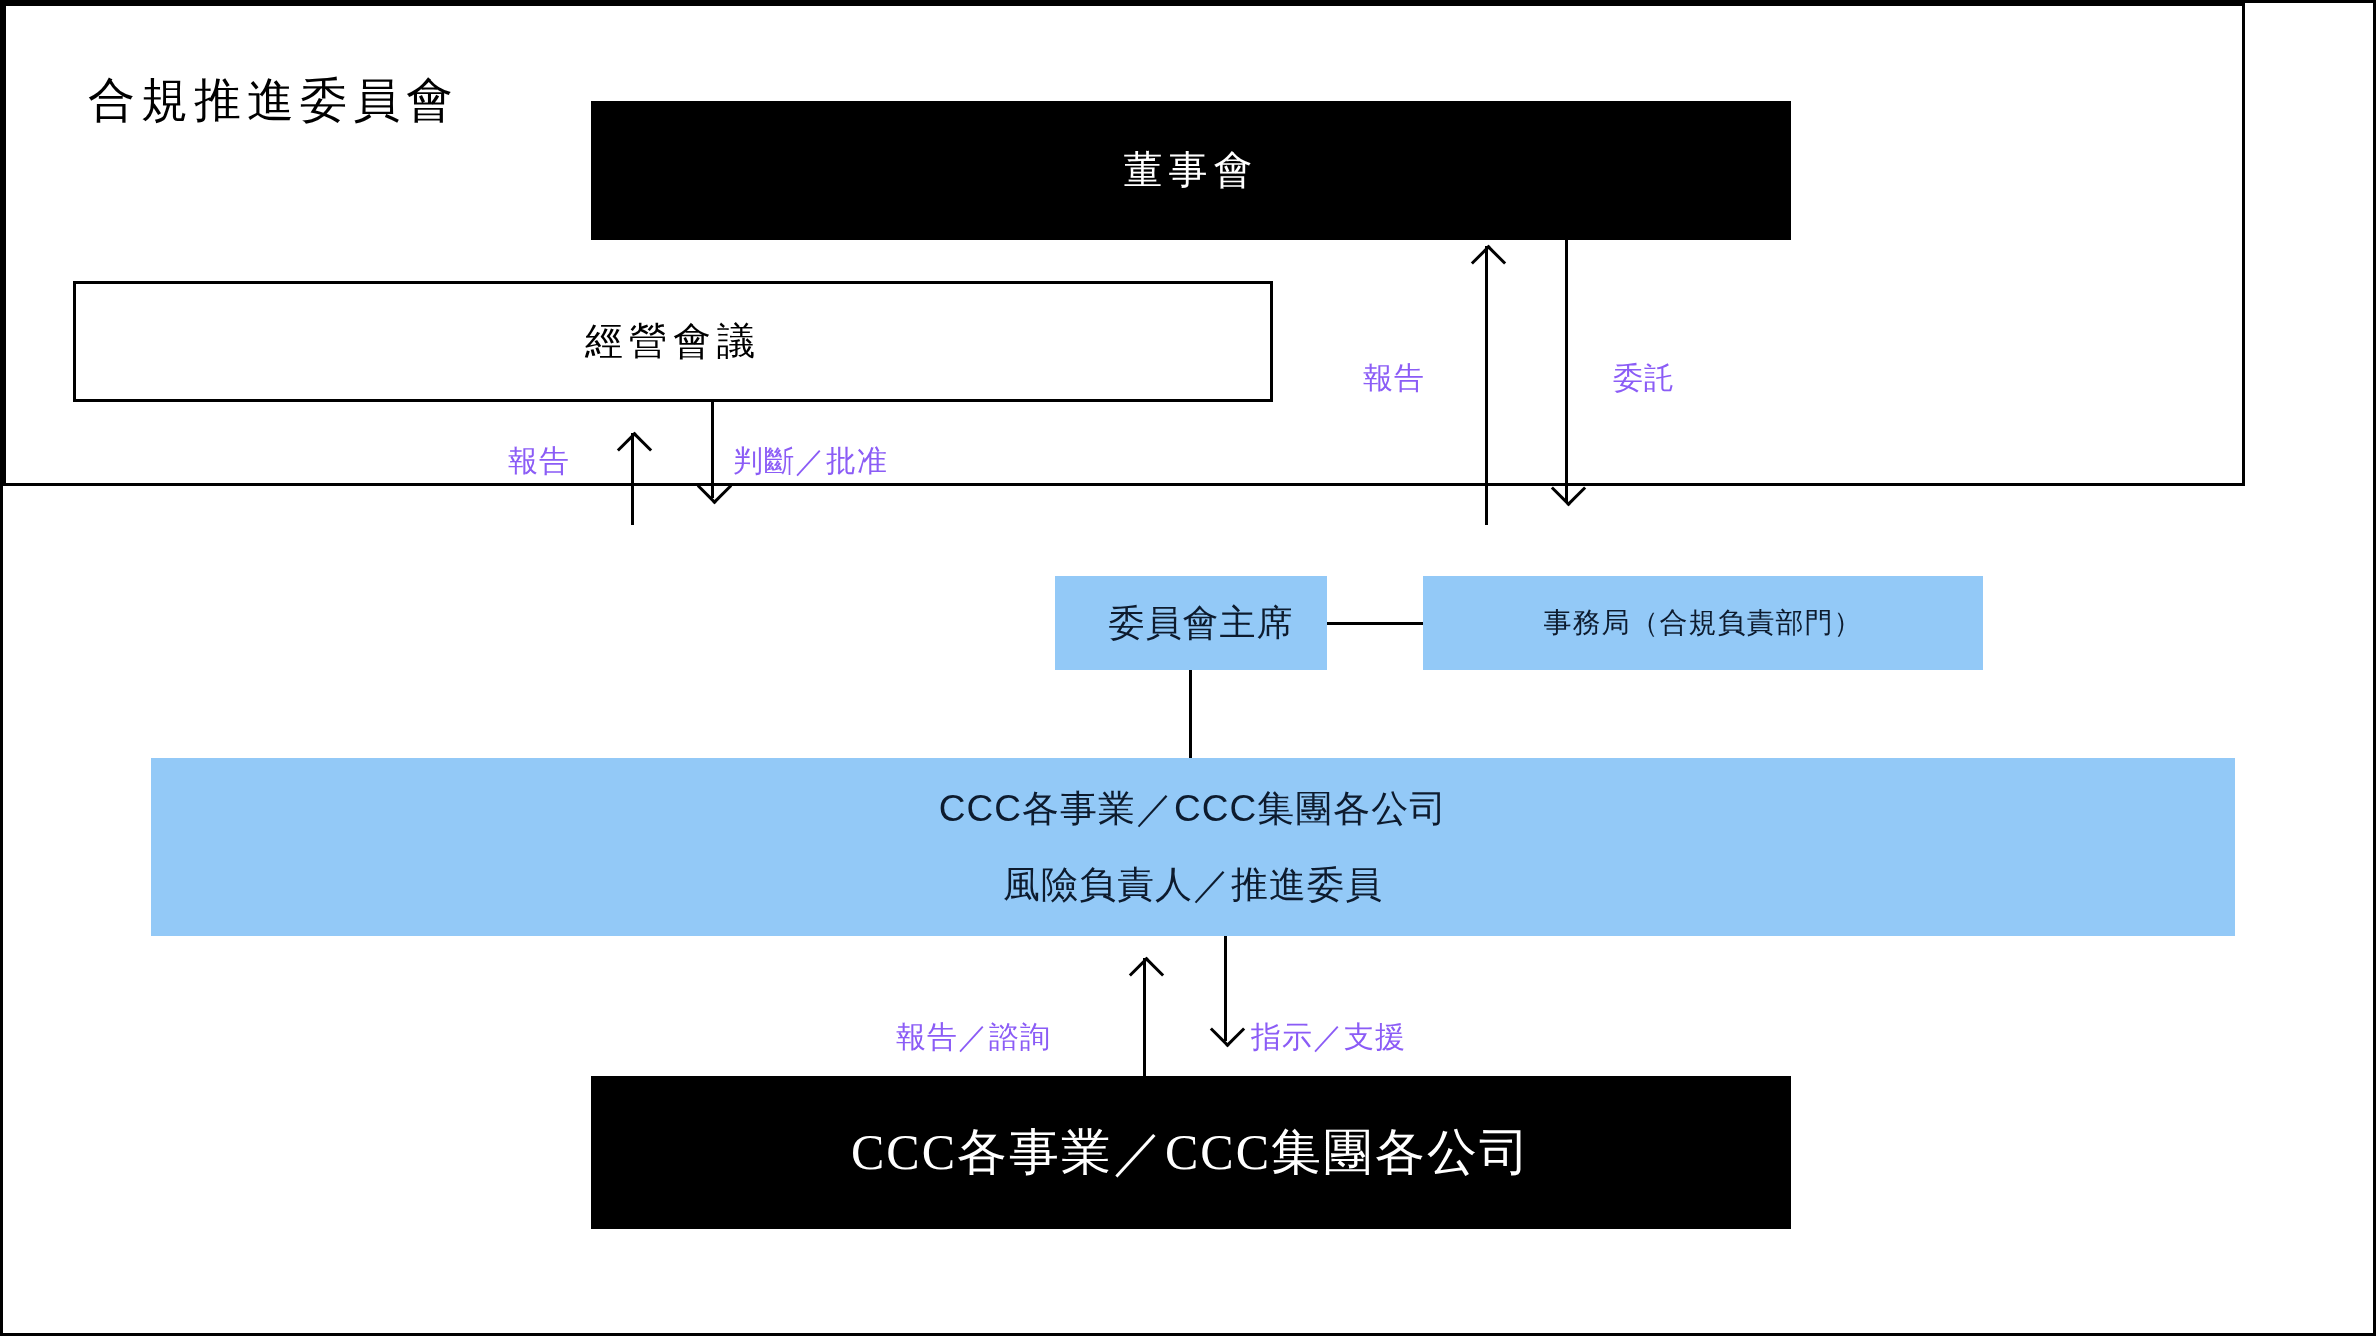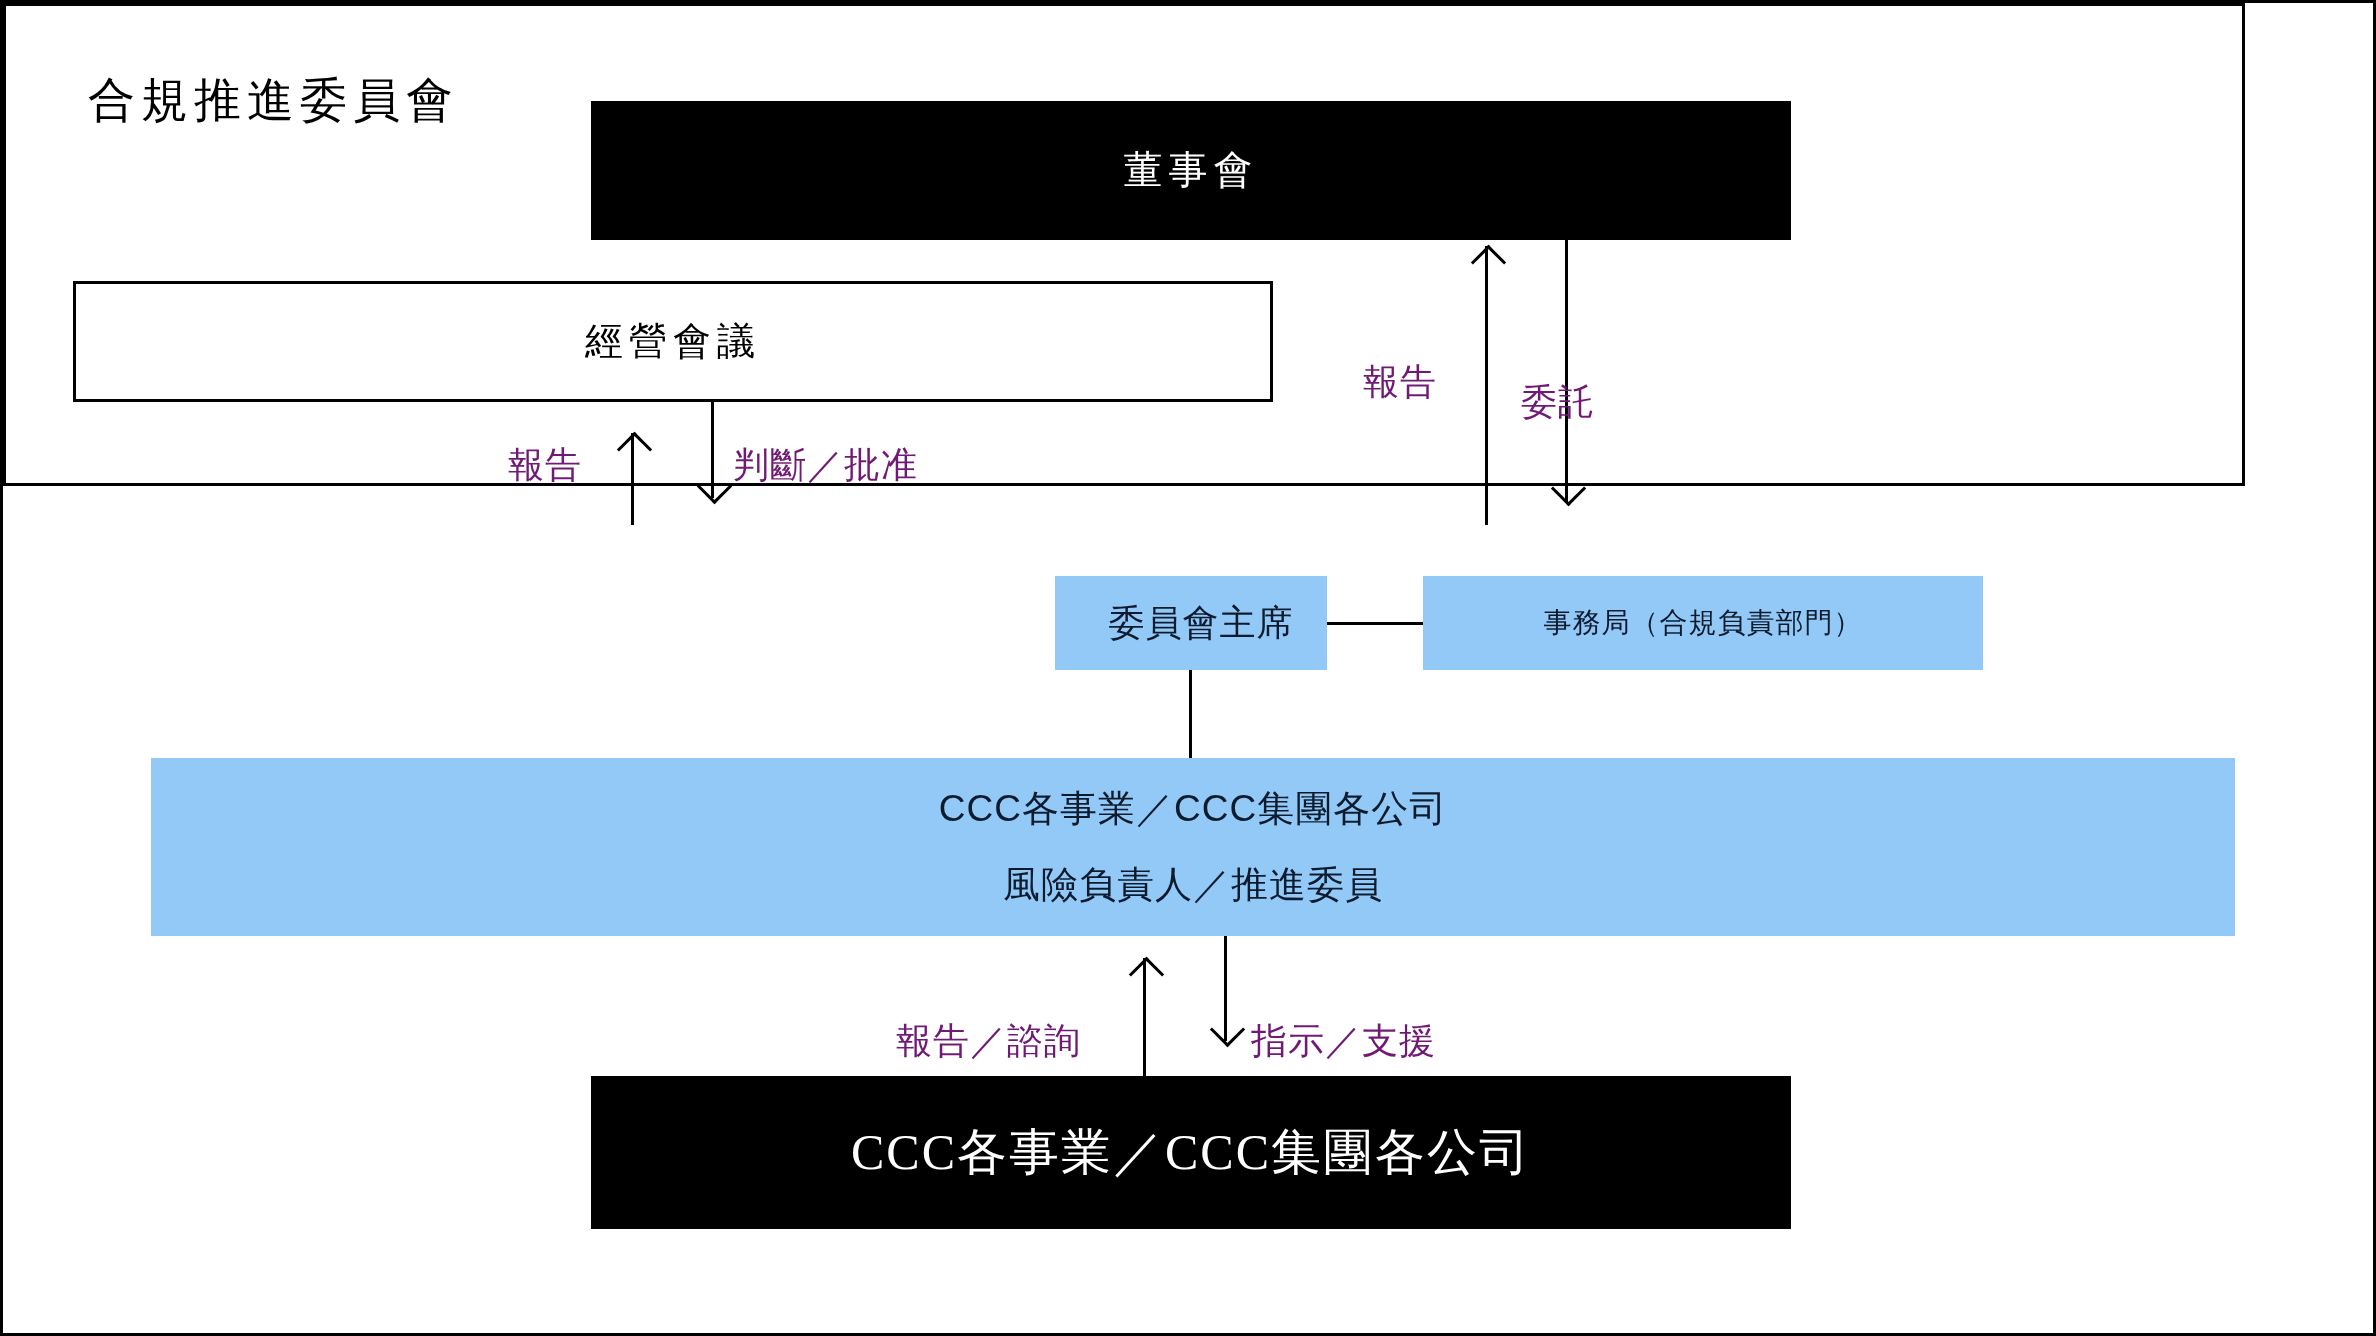--- a/index.html
+++ b/index.html
@@ -122,22 +122,22 @@
     border-left: 3px solid #000000;
     border-top: 3px solid #000000;
   }
   .arrow-up    { transform: rotate(45deg); }
   .arrow-down  { transform: rotate(-135deg); }
 
   
   .conn-label {
     position: absolute;
     font-family: "Liberation Sans", "DejaVu Sans", sans-serif;
-    font-size: 36px;
-    color: #701a75;
+    font-size: 30px;
+    color: #8b5cf6;
     white-space: nowrap;
     letter-spacing: 1px;
   }
 </style>
 </head>
 <body>
 
 <div id="canvas">
 
   <div class="box box-black" id="board-box">
@@ -155,21 +155,21 @@
   <div class="vline" style="left:708px; top:399px; height:96px;"></div>
   <div class="arrow-head arrow-down" style="left:699px; top:471px;"></div>
   <div class="conn-label" style="left:730px; top:438px;">判斷／批准</div>
 
   <div class="vline" style="left:1482px; top:243px; height:279px;"></div>
   <div class="arrow-head arrow-up" style="left:1473px; top:247px;"></div>
   <div class="conn-label" style="left:1360px; top:355px;">報告</div>
 
   <div class="vline" style="left:1562px; top:237px; height:262px;"></div>
   <div class="arrow-head arrow-down" style="left:1553px; top:473px;"></div>
-  <div class="conn-label" style="left:1518px; top:355px;margin-top:20px;">委託</div>
+  <div class="conn-label" style="left:1610px; top:355px;">委託</div>
 
   <div class="box-outline" id="committee-box">
     <div id="committee-title">合規推進委員會</div>
   </div>
 
   <div class="hline" style="left:1324px; top:619px; width:96px;"></div>
 
   <div class="vline" style="left:1186px; top:667px; height:90px;"></div>
 
   <div class="box box-blue" id="chair-box">

